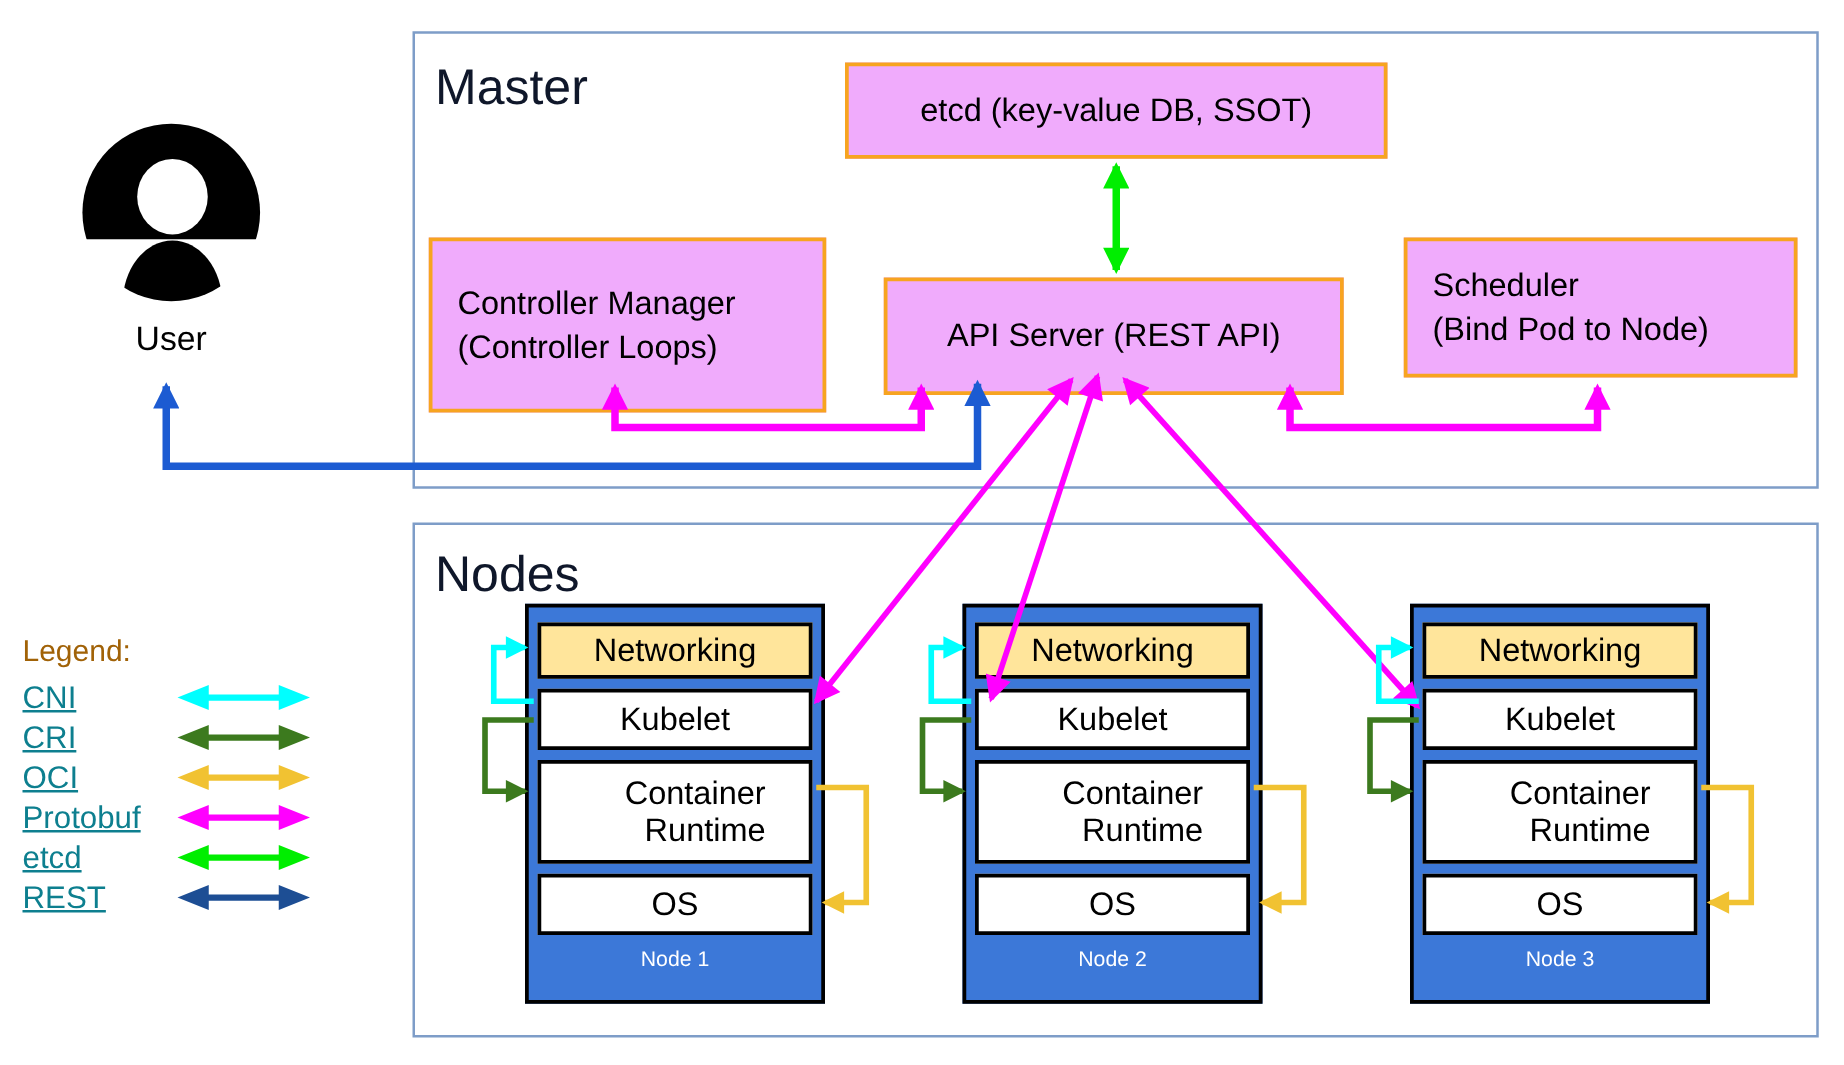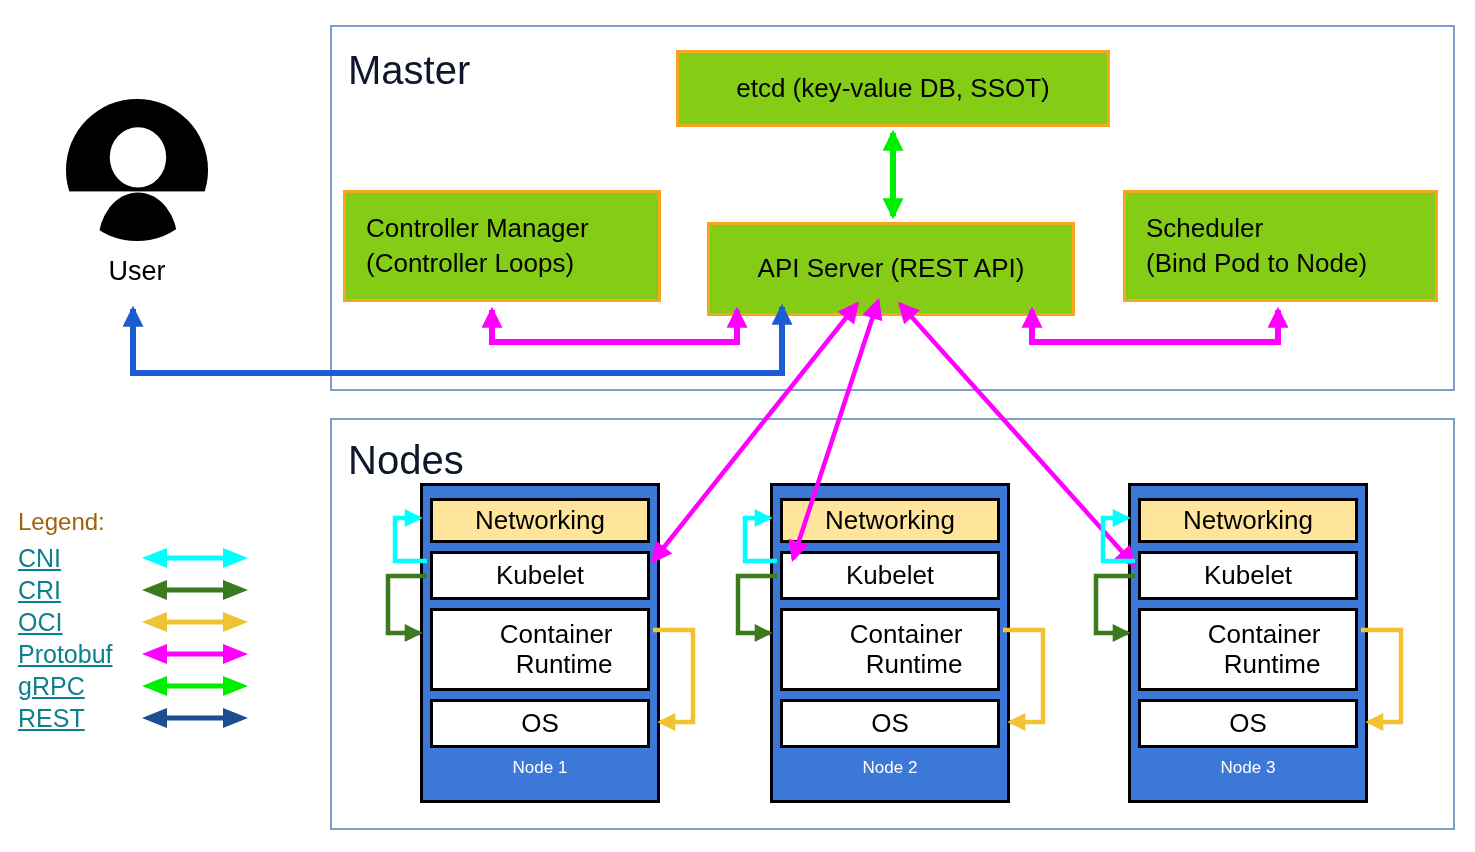--- a/index.html
+++ b/index.html
@@ -3,21 +3,21 @@
 <meta charset="utf-8">
 <style>
   html,body{margin:0;padding:0;background:#ffffff;}
   .canvas{
     position:relative;width:1475px;height:852px;background:#ffffff;
     font-family:"Liberation Sans",sans-serif;color:#000;overflow:hidden;
   }
   .outer-box{position:absolute;border:2px solid var(--outer-border,#7E9DC8);box-sizing:border-box;background:transparent;}
   .section-title{position:absolute;font-size:40px;color:#0f172a;white-space:nowrap;}
   .comp-box{
-    position:absolute;border:3px solid var(--component-border,#F7A420);background:#84cc16;
+    position:absolute;border:3px solid var(--component-border,#F7A420);background:#f0abfc;
     display:flex;align-items:center;justify-content:center;text-align:center;
     font-size:26px;box-sizing:border-box;line-height:1.35;
   }
   .comp-box.left-align{flex-direction:column;align-items:flex-start;justify-content:center;padding-left:20px;text-align:left;}
   .node{position:absolute;background:var(--node-fill,#3C78D8);border:3px solid #000;box-sizing:border-box;}
   .layer{
     position:absolute;left:7px;right:7px;border:3px solid #000;background:#fff;
     display:flex;align-items:center;justify-content:center;text-align:right;
     font-size:26px;box-sizing:border-box;line-height:1.15;
   }
@@ -43,21 +43,21 @@
   <div class="outer-box" style="left:330px;top:25px;width:1125px;height:366px;"></div>
   <div class="section-title" style="left:348px;top:48px;">Master</div>
 
   <div class="outer-box" style="left:330px;top:418px;width:1125px;height:412px;"></div>
   <div class="section-title" style="left:348px;top:438px;">Nodes</div>
 
   <div class="comp-box" style="left:676px;top:50px;width:434px;height:77px;">
     <span>etcd (key-value DB, SSOT)</span>
   </div>
 
-  <div class="comp-box left-align" style="left:343px;top:190px;width:318px;height:112px;padding-left:20px;">
+  <div class="comp-box left-align" style="left:343px;top:190px;width:318px;height:140px;padding-left:20px;">
     <span>Controller Manager</span>
     <span>(Controller Loops)</span>
   </div>
 
   <div class="comp-box" style="left:707px;top:222px;width:368px;height:94px;">
     <span>API Server (REST API)</span>
   </div>
 
   <div class="comp-box left-align" style="left:1123px;top:190px;width:315px;height:112px;">
     <span>Scheduler</span>
@@ -155,21 +155,21 @@
     </div>
     <div class="legend-row">
       <span class="legend-link">Protobuf</span>
       <svg width="110" height="26" viewBox="0 0 110 26">
         <line x1="22" y1="13" x2="88" y2="13" style="stroke:var(--protobuf);stroke-width:5"></line>
         <polygon points="2,13 27,3 27,23" style="fill:var(--protobuf)"></polygon>
         <polygon points="108,13 83,3 83,23" style="fill:var(--protobuf)"></polygon>
       </svg>
     </div>
     <div class="legend-row">
-      <span class="legend-link">gRPC</span>
+      <span class="legend-link">etcd</span>
       <svg width="110" height="26" viewBox="0 0 110 26">
         <line x1="22" y1="13" x2="88" y2="13" style="stroke:var(--grpc);stroke-width:5"></line>
         <polygon points="2,13 27,3 27,23" style="fill:var(--grpc)"></polygon>
         <polygon points="108,13 83,3 83,23" style="fill:var(--grpc)"></polygon>
       </svg>
     </div>
     <div class="legend-row">
       <span class="legend-link">REST</span>
       <svg width="110" height="26" viewBox="0 0 110 26">
         <line x1="22" y1="13" x2="88" y2="13" style="stroke:var(--json);stroke-width:5"></line>

